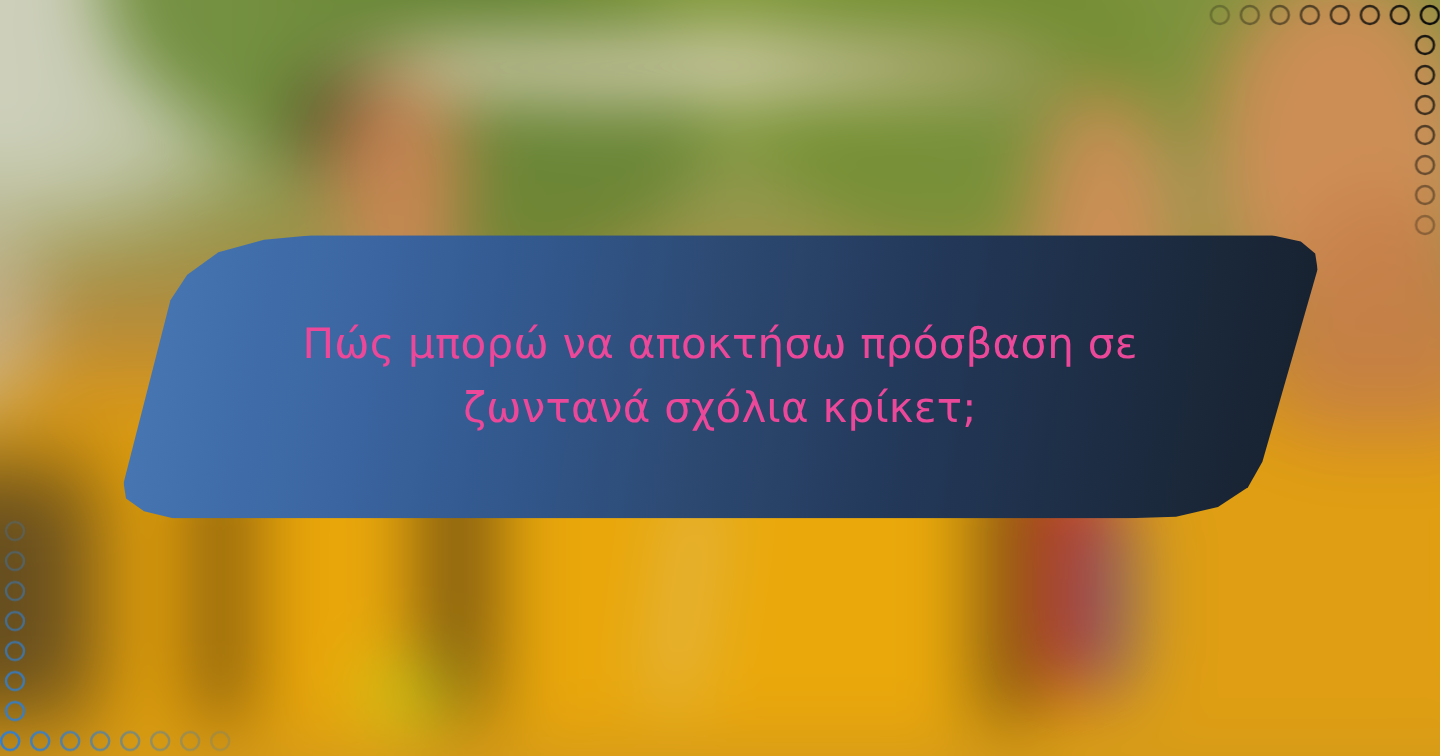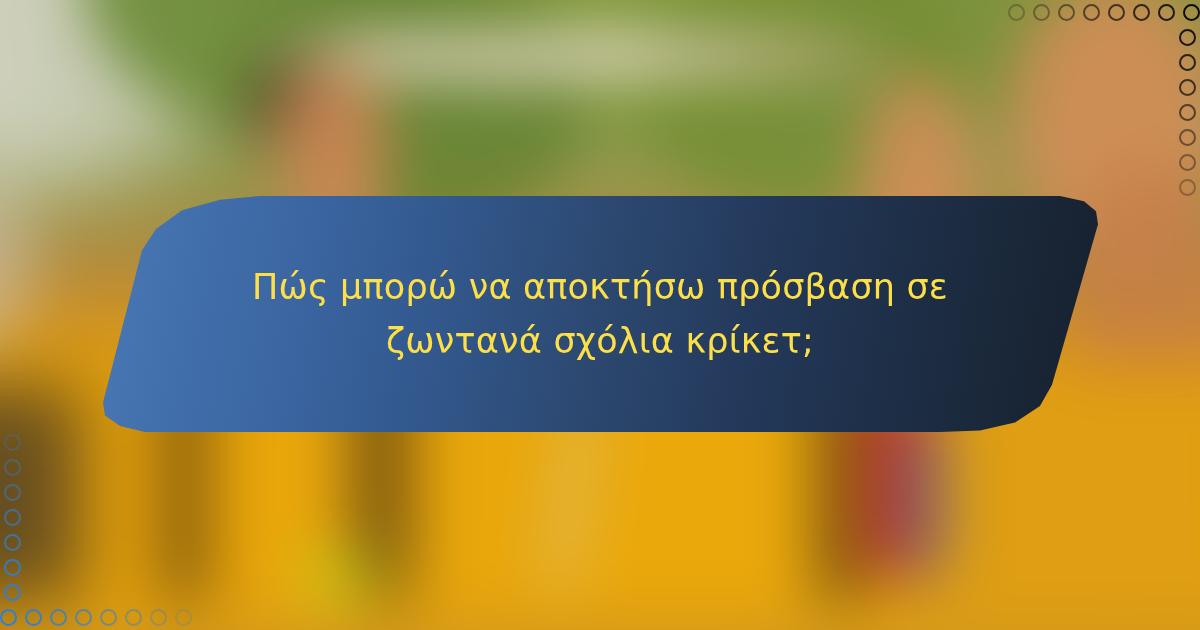--- a/index.html
+++ b/index.html
@@ -133,21 +133,21 @@
        95.2% 80%, 94% 89%, 91.5% 96%, 88% 99.4%, 84% 100%,
        4.5% 100%, 2% 97.5%, 0.5% 93%, 0.3% 87.5%);
   }
   .card-text {
     position:absolute;
     left:0; right:0; top:0; bottom:0;
     display:flex; align-items:center; justify-content:center;
     padding:0 130px;
   }
   .card-text p {
-    color:#fde047;
+    color:#ec4899;
     font-size:35px;
     line-height:1.55;
     text-align:center;
     font-weight:400;
     letter-spacing:.2px;
     font-family:"DejaVu Sans", sans-serif;
   }
 </style>
 </head>
 <body>

